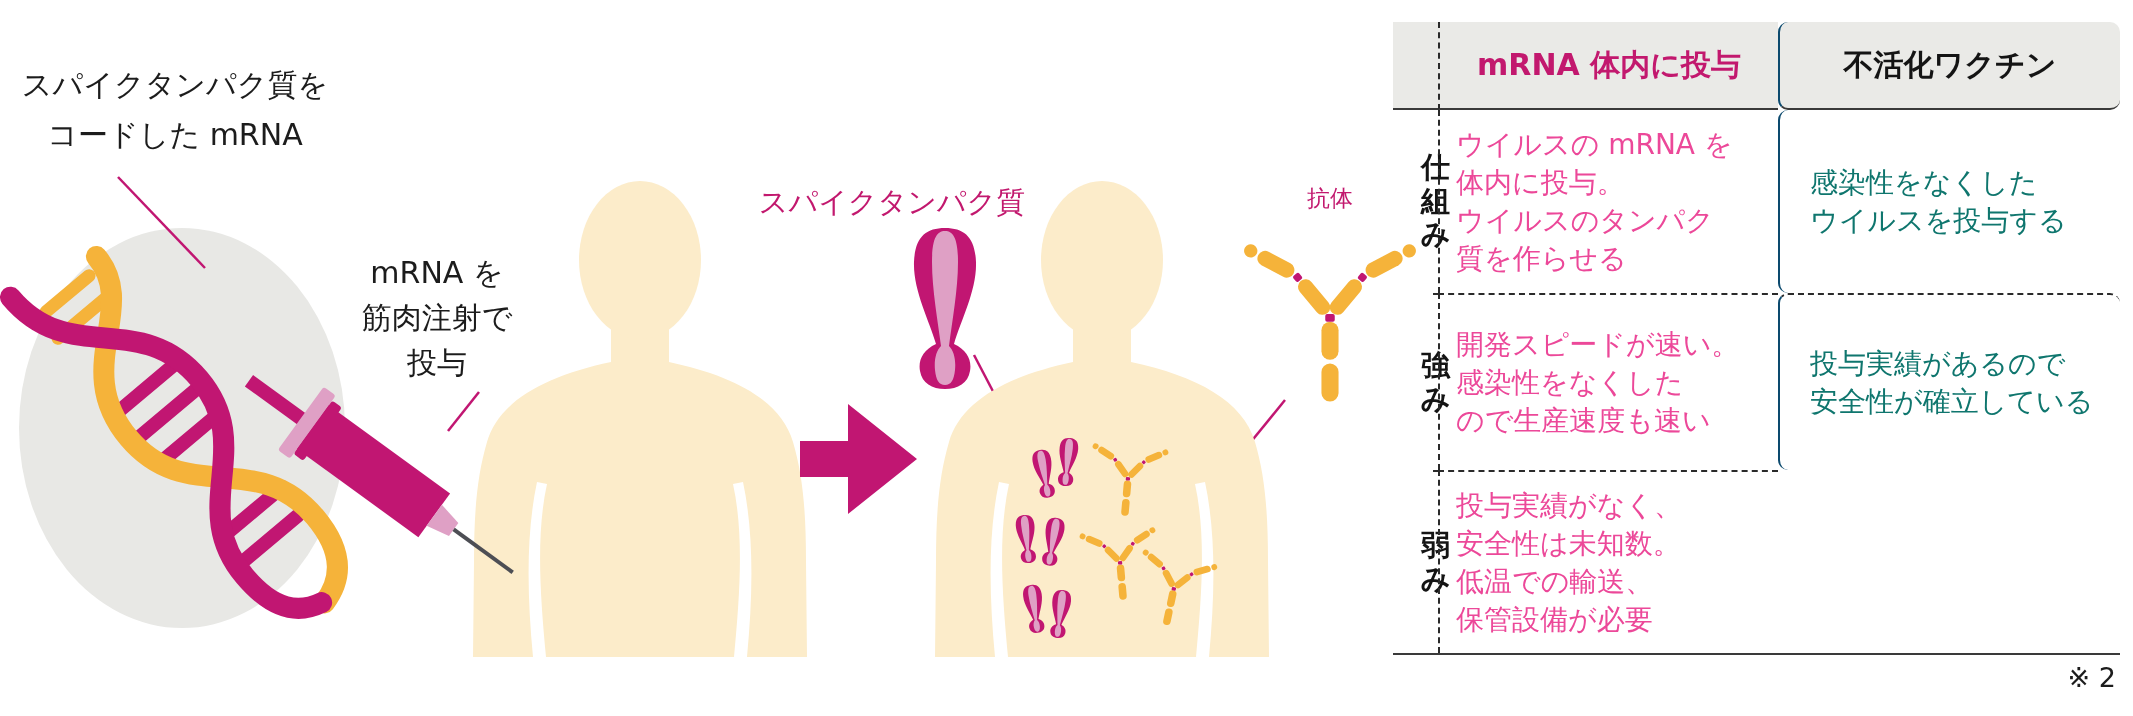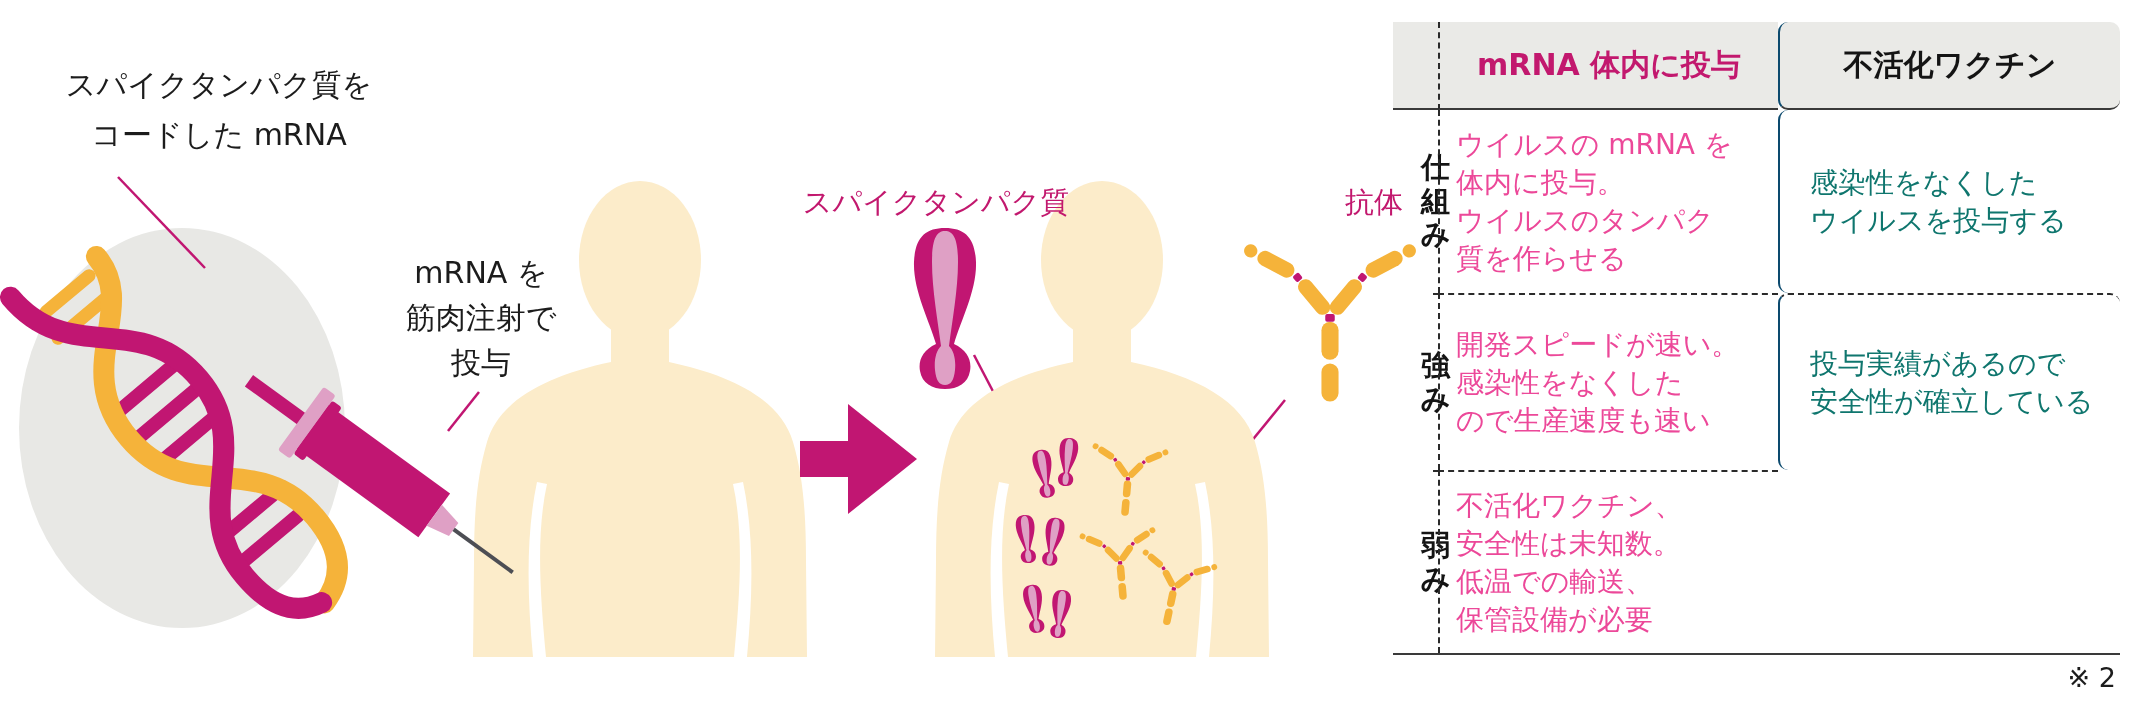--- a/index.html
+++ b/index.html
@@ -1,27 +1,27 @@
 <!DOCTYPE html>
 <html><head>
 <meta charset="utf-8">
 <style>
   html,body{margin:0;padding:0;background:#fff;}
   .canvas{
     position:relative;width:2133px;height:716px;background:#ffffff;
     font-family:"DejaVu Sans","Liberation Sans",sans-serif;overflow:hidden;
   }
   .diagram-svg{position:absolute;left:0;top:0;}
-  .lbl{position:absolute;white-space:pre-line;color:#1c1c1c;margin-left:44px;}
+  .lbl{position:absolute;white-space:pre-line;color:#1c1c1c;}
   .lbl-center{text-align:center;}
   .lbl-magenta{color:#c2186e;}
   .spike-mrna-label{left:15px;top:60px;width:320px;font-size:30px;line-height:50px;}
   .injection-label{left:337px;top:250px;width:200px;font-size:30px;line-height:45px;}
   .spike-protein-label{left:752px;top:183px;width:280px;font-size:29px;}
-  .antibody-label{left:1278px;top:183px;width:104px;font-size:29px;}
+  .antibody-label{left:1278px;top:183px;width:104px;font-size:23px;}
 
   
   .vax-table{
     position:absolute;left:1393px;top:22px;width:727px;
     display:grid;grid-template-columns:45px 340px 342px;
     grid-template-rows:88px 183px 177px 183px;
     border-bottom:2px solid #3a3a3a;
   }
   .cell{box-sizing:border-box;display:flex;flex-direction:column;justify-content:center;}
   .hdr{background:#eaeae7;border-bottom:2px solid #3a3a3a;align-items:center;
@@ -176,20 +176,20 @@
     </div>
     <div class="cell c-body c-mrna col2 rsep">開発スピードが速い。
 感染性をなくした
 ので生産速度も速い</div>
     <div class="cell c-body c-flat col3 rsep">投与実績があるので
 安全性が確立している</div>
 
     <div class="cell c-label rsep">
       <div class="vtxt">弱み</div>
     </div>
-    <div class="cell c-body c-mrna col2 rsep">不活化ワクチン、
+    <div class="cell c-body c-mrna col2 rsep">投与実績がなく、
 安全性は未知数。
 低温での輸送、
 保管設備が必要</div>
   </div>
 
   <div class="footnote">※ 2</div>
 </div>
 
 </body></html>

